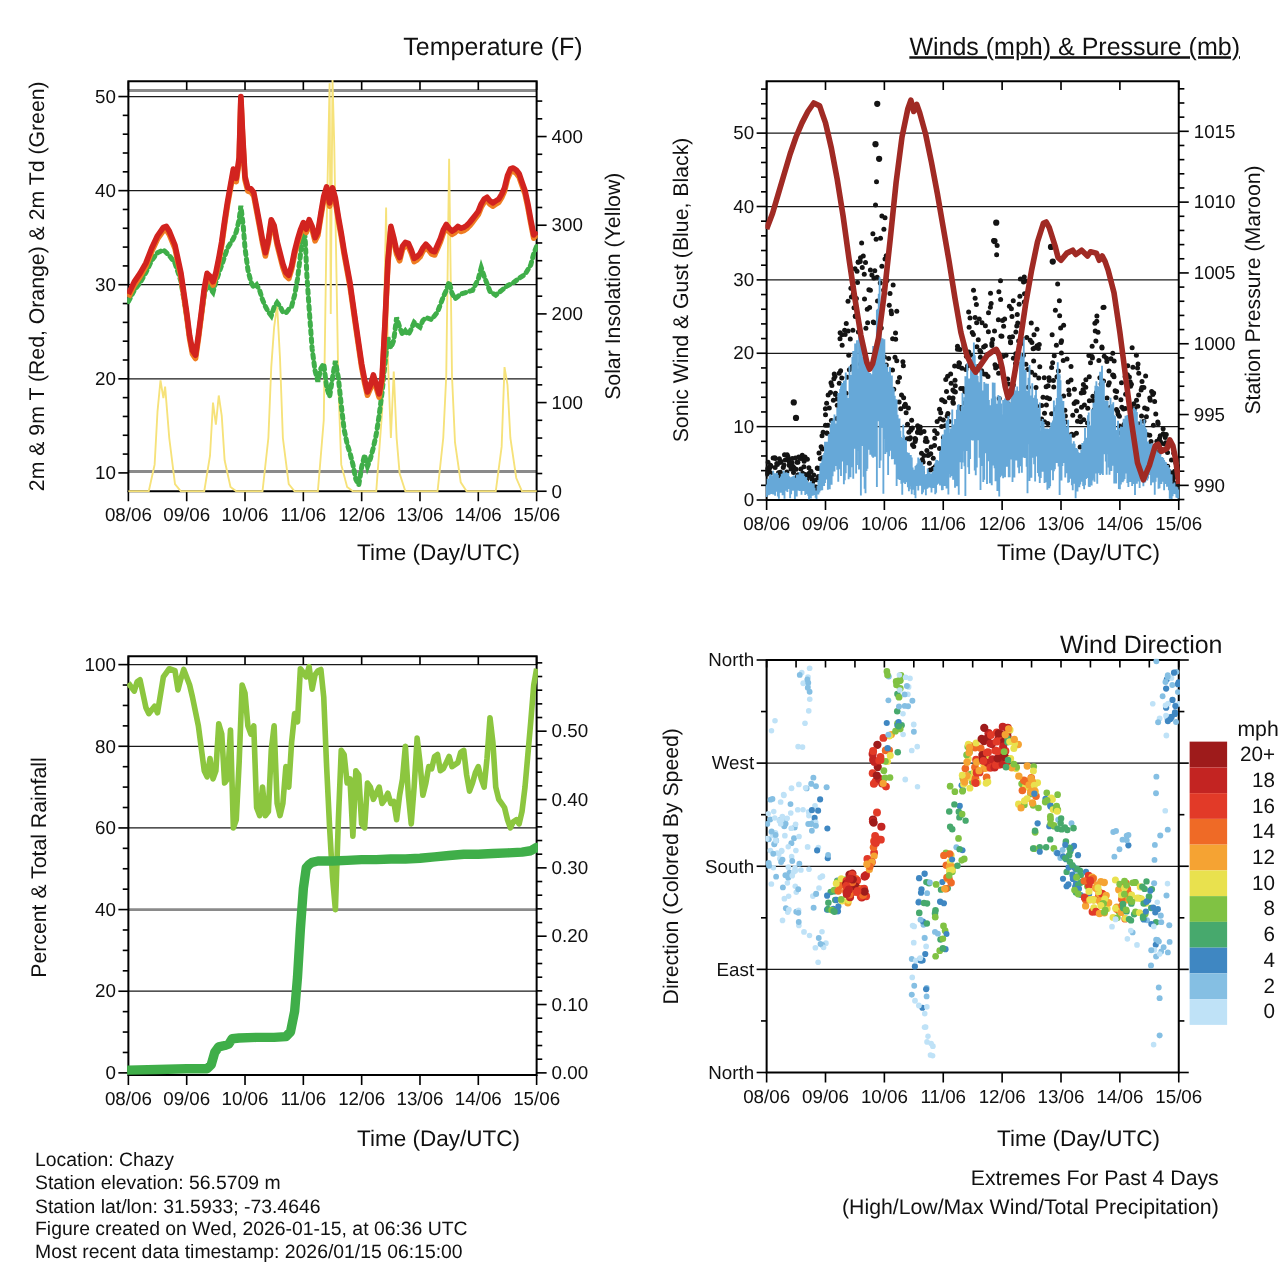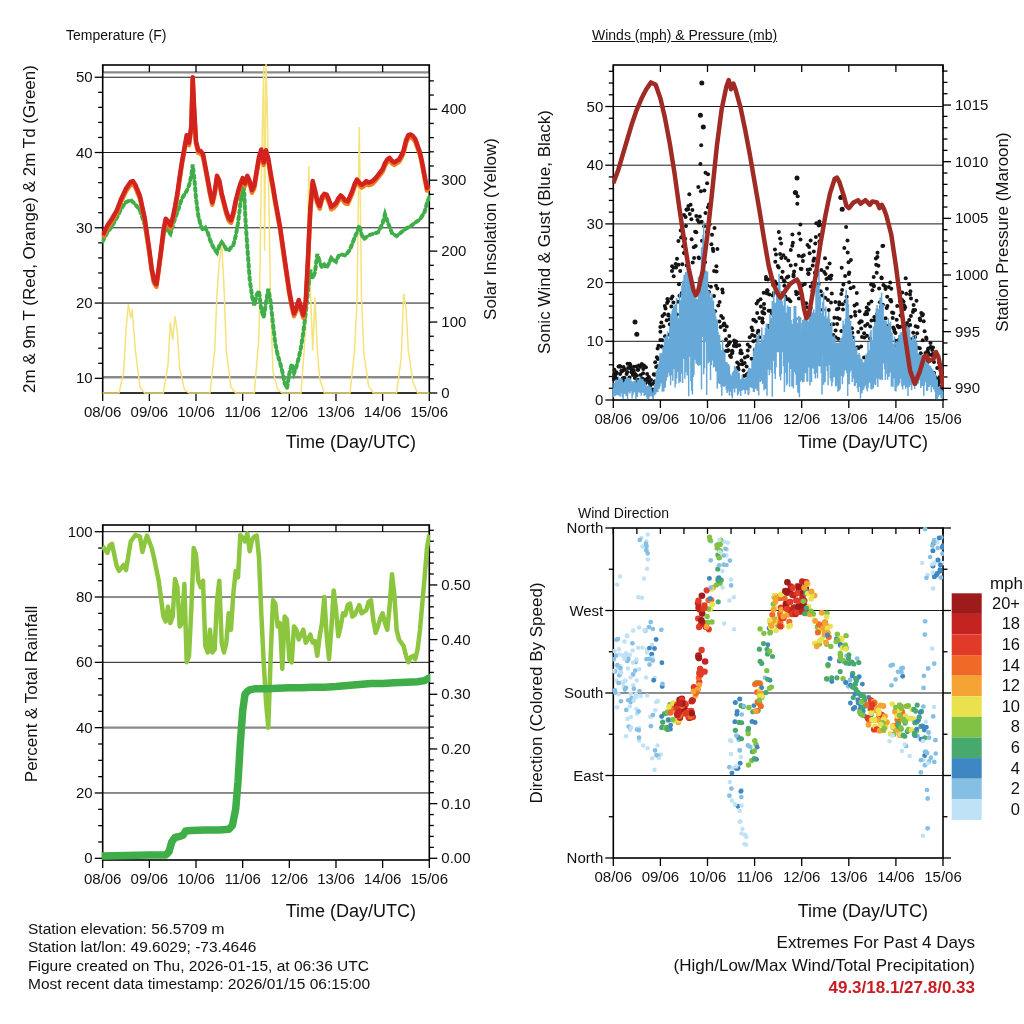--- a/index.html
+++ b/index.html
@@ -1,19 +1,19 @@
 <!DOCTYPE html>
 <html><head>
 <meta charset="utf-8">
 <style>
   html,body{margin:0;padding:0;background:#fff;}
   .fig{position:relative;width:1024px;height:1024px;background:#fff;overflow:hidden;
        font-family:"Liberation Sans",sans-serif;color:#111;}
   svg{position:absolute;left:0;top:0;}
-  .ptitle{position:absolute;font-size:14px;text-align:left;white-space:nowrap;}
+  .ptitle{position:absolute;font-size:20px;text-align:right;white-space:nowrap;}
   .xlab{position:absolute;font-size:18px;text-align:right;width:300px;white-space:nowrap;}
   .vlab{position:absolute;font-size:17px;width:400px;height:20px;line-height:20px;
         text-align:center;transform:rotate(-90deg);white-space:nowrap;}
   .footer{position:absolute;left:28px;top:920px;font-size:15.5px;line-height:18.3px;white-space:nowrap;}
   .extremes{position:absolute;right:49px;top:932px;text-align:right;font-size:17px;line-height:22.5px;white-space:nowrap;}
   .extremes .vals{font-weight:bold;}
 </style>
 </head>
 <body>
 
@@ -2012,24 +2012,24 @@
   <div class="xlab" style="left:628px;top:901px;">Time (Day/UTC)</div>
 
   <div class="vlab" style="left:-170px;top:219px;">2m &amp; 9m T (Red, Orange) &amp; 2m Td (Green)</div>
   <div class="vlab" style="left:291px;top:219px;">Solar Insolation (Yellow)</div>
   <div class="vlab" style="left:345px;top:222px;">Sonic Wind &amp; Gust (Blue, Black)</div>
   <div class="vlab" style="left:803px;top:222px;">Station Pressure (Maroon)</div>
   <div class="vlab" style="left:-168px;top:684px;">Percent &amp; Total Rainfall</div>
   <div class="vlab" style="left:337px;top:683px;">Direction (Colored By Speed)</div>
 
   <div class="footer">
+    <div>Location: Chazy</div>
     <div>Station elevation: 56.5709 m</div>
-    <div>Station lat/lon: 49.6029; -73.4646</div>
-    <div>Figure created on Thu, 2026-01-15, at 06:36 UTC</div>
+    <div>Station lat/lon: 31.5933; -73.4646</div>
+    <div>Figure created on Wed, 2026-01-15, at 06:36 UTC</div>
     <div>Most recent data timestamp: 2026/01/15 06:15:00</div>
   </div>
 
   <div class="extremes">
     <div>Extremes For Past 4 Days</div>
     <div>(High/Low/Max Wind/Total Precipitation)</div>
-    <div class="vals" id="extreme-vals" style="color: rgb(200, 30, 35);">49.3/18.1/27.8/0.33</div>
   </div>
 </div>
 
 </body></html>

